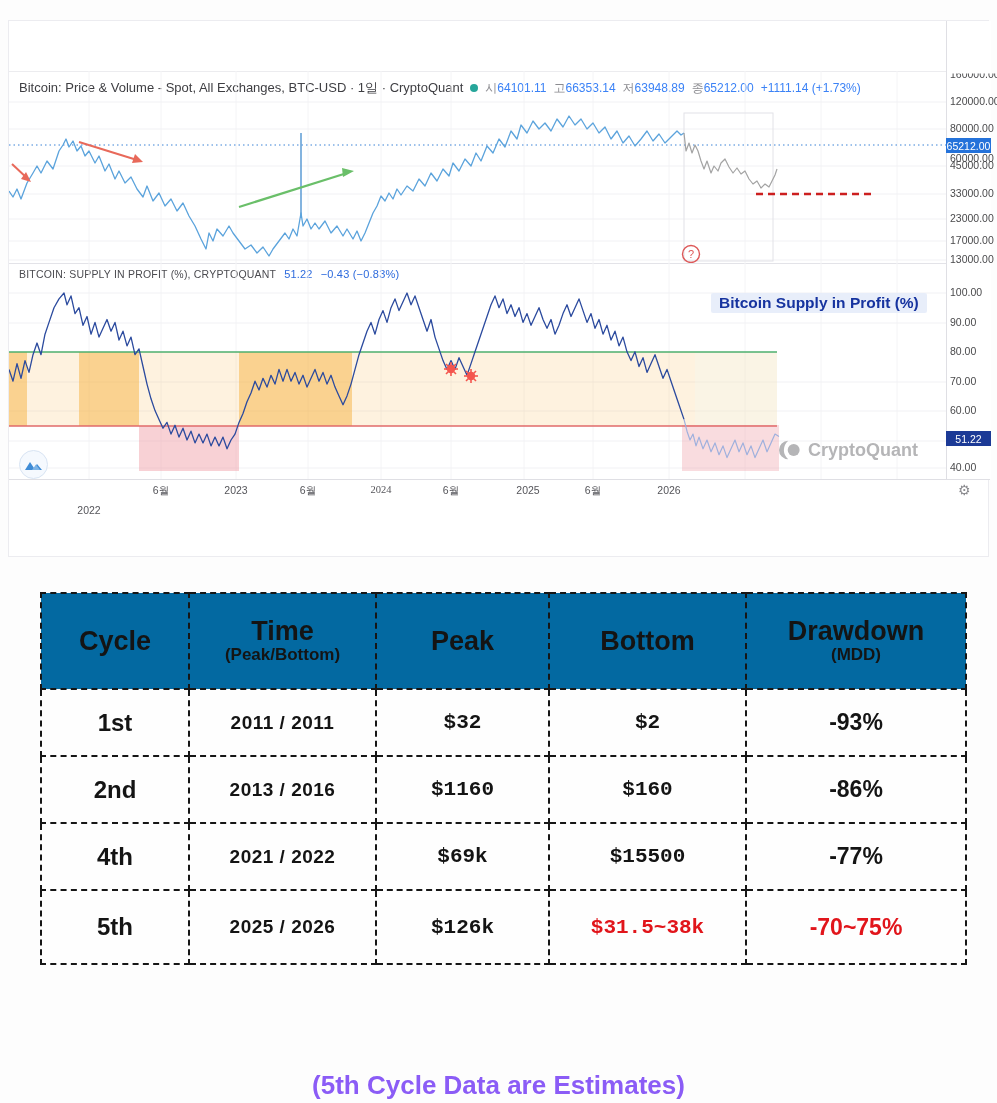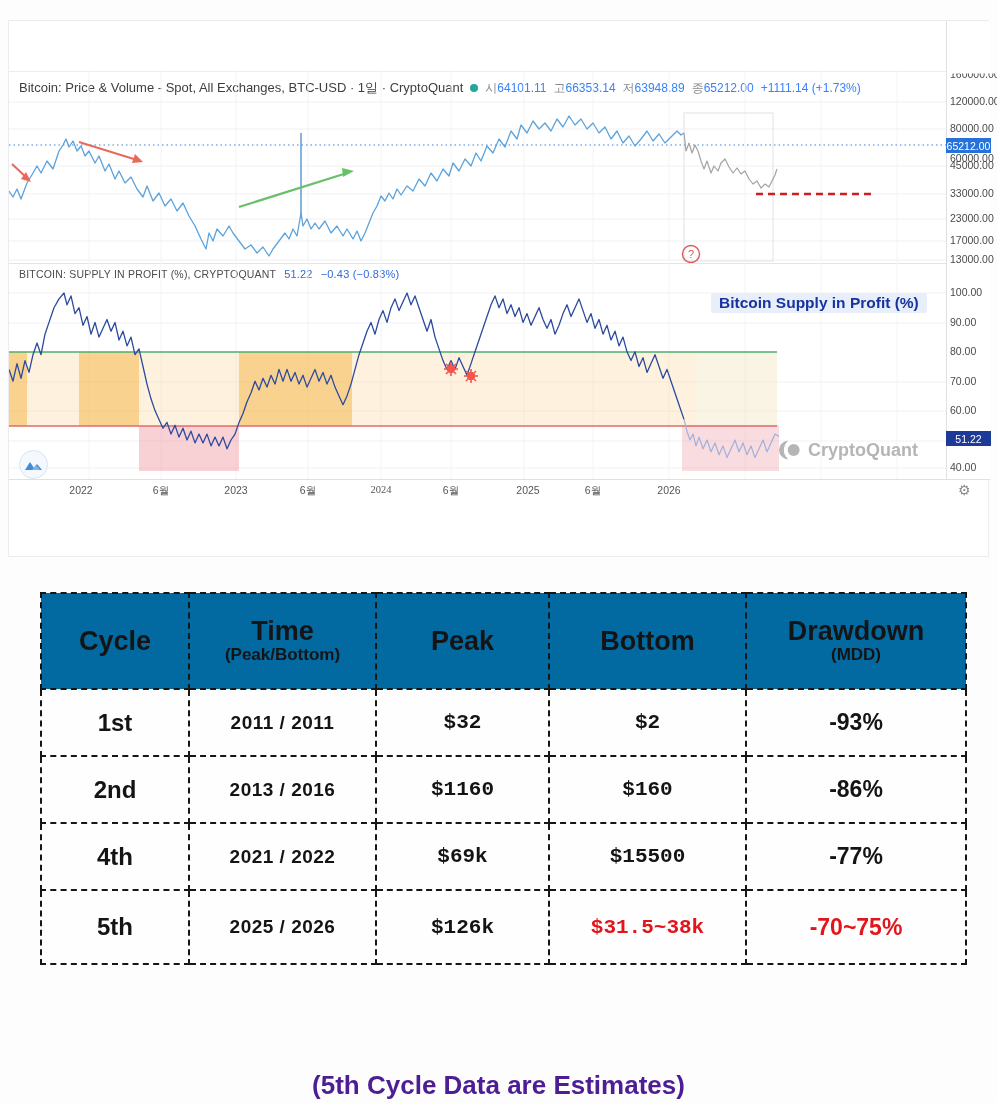--- a/index.html
+++ b/index.html
@@ -42,21 +42,21 @@
   .cycle-table td{height:65px;}
   .cycle-table tr.last td{height:72px;}
   .h1{font-size:27px;font-weight:bold;line-height:1.05;}
   .h2{font-size:17px;font-weight:bold;}
   .c-cycle{font-size:24px;font-weight:bold;}
   .c-time{font-size:19px;font-weight:bold;letter-spacing:.5px;}
   .c-money{font-size:21px;font-weight:600;font-family:Liberation Mono, monospace;}
   .c-dd{font-size:23px;font-weight:bold;}
   .red{color:#e1151b !important;}
   .caption{position:absolute;left:0;top:1070px;width:997px;text-align:center;
-           font-size:26px;font-weight:600;color:#4c1d95;}
+           font-size:26px;font-weight:600;color:#8b5cf6;}
 </style>
 </head>
 <body>
 
 <div class="stage">
 
   <div class="chart-card">
     <div class="plot-topline"></div>
 
     <div class="hdr" style="left:10px;top:58px;">
@@ -206,21 +206,21 @@
     <div class="axis-label" style="top:265px;">100.00</div>
     <div class="axis-label" style="top:295px;">90.00</div>
     <div class="axis-label" style="top:324px;">80.00</div>
     <div class="axis-label" style="top:354px;">70.00</div>
     <div class="axis-label" style="top:383px;">60.00</div>
     <div class="axis-label" style="top:440px;">40.00</div>
     <div class="badge supply">51.22</div>
 
     <div class="xaxis-sep"></div>
     <div>
-      <div class="xlab" style="left:72px;">2022</div>
+      <div class="xlab" style="left:80px;margin-top:20px;">2022</div>
       <div class="xlab" style="left:152px;">6월</div>
       <div class="xlab" style="left:227px;">2023</div>
       <div class="xlab" style="left:299px;">6월</div>
       <div class="xlab" style="left:372px;font-family:Liberation Serif, serif;">2024</div>
       <div class="xlab" style="left:442px;">6월</div>
       <div class="xlab" style="left:519px;">2025</div>
       <div class="xlab" style="left:584px;">6월</div>
       <div class="xlab" style="left:660px;">2026</div>
     </div>
     <div class="gear">⚙</div>

